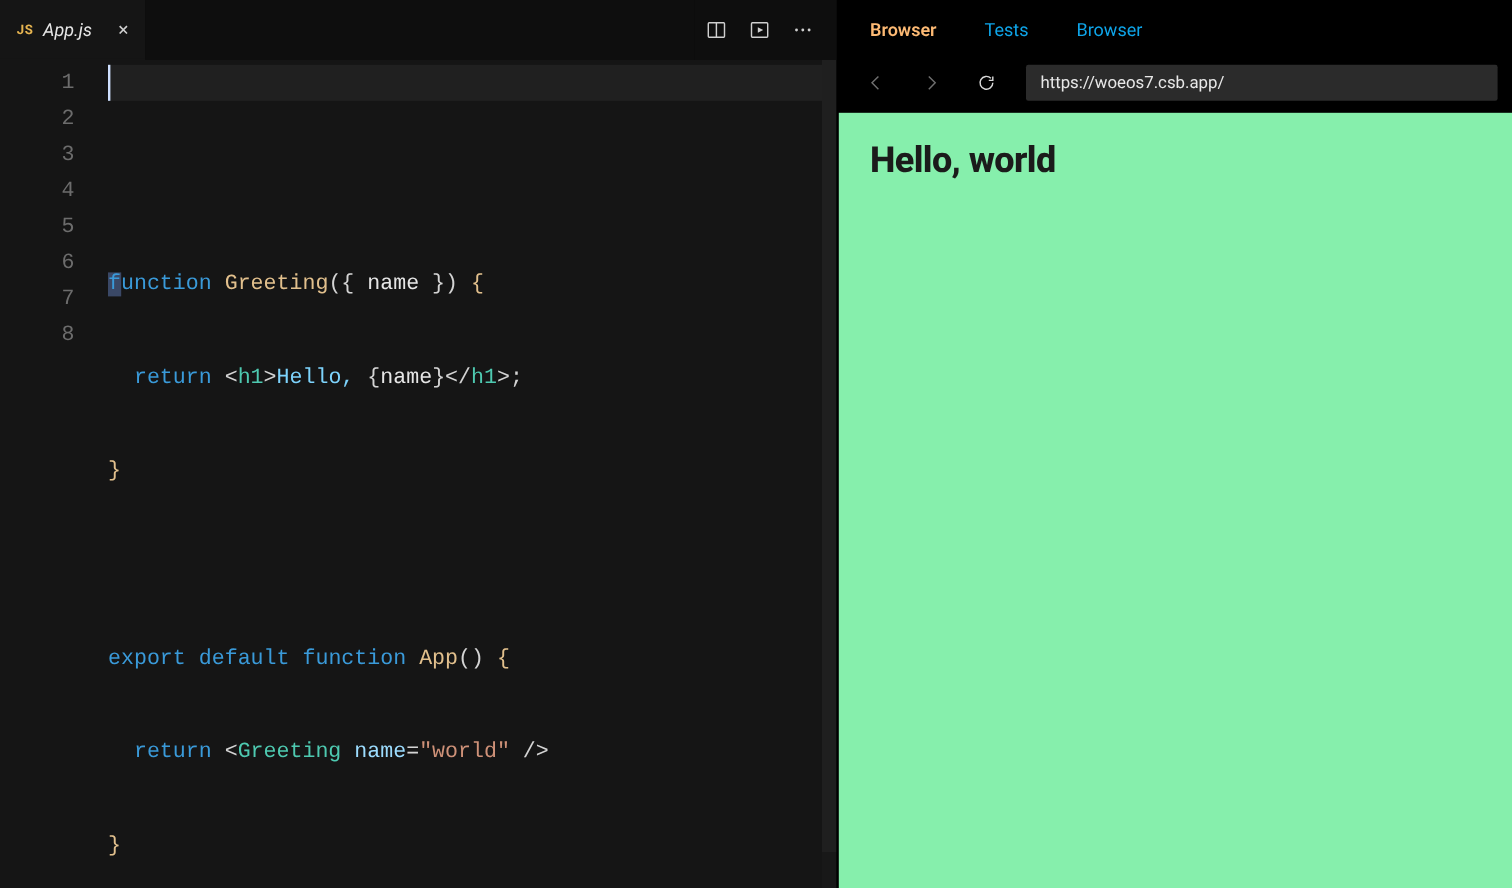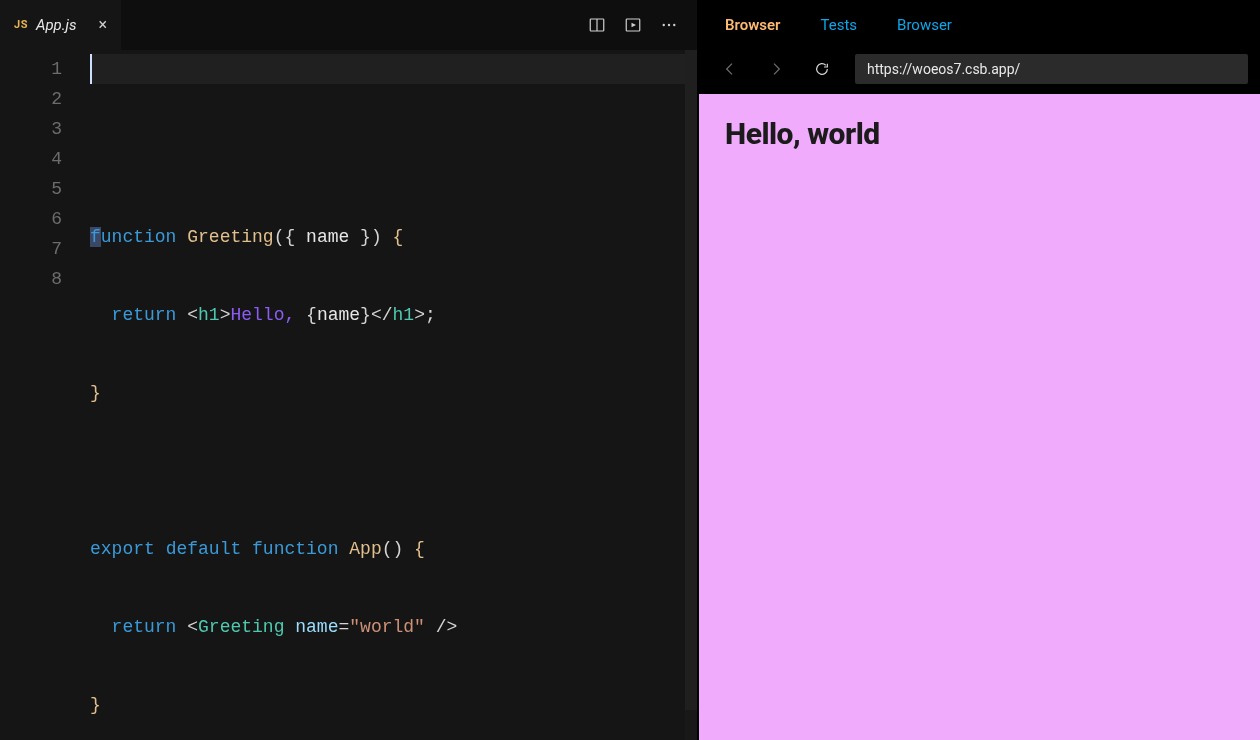--- a/index.html
+++ b/index.html
@@ -25,34 +25,34 @@
   .code .firstchar { background: rgba(130,170,255,0.35); }
   
   .kw { color: #3a9ad9; }          
   .fn { color: #e2c08d; }          
   .pn { color: #d4d4d4; }          
   .var { color: #e6e6e6; }
   .tag { color: #4ec9b0; }         
   .attr { color: #9cdcfe; }        
   .str { color: #ce9178; }         
   .brace { color: #e2c08d; }
-  .txt { color: #8b5cf6; text-align: center; }
+  .txt { color: #7dd3fc; text-align: center; }
   .minimap { position: absolute; right: 0; top: 0; width: 12px; height: 100%; background: rgba(255,255,255,0.015); }
   .minimap .thumb { position: absolute; top: 0; right: 0; width: 12px; height: 660px; background: rgba(255,255,255,0.03); }
   
   .preview-pane { flex: 1; height: 100%; background: #000; display: flex; flex-direction: column; border-left: 2px solid #000; }
   .preview-tabs { height: 50px; display: flex; align-items: center; gap: 40px; padding: 0 26px; background: #000; }
   .ptab { color: #0ea5e9; font-size: 15px; cursor: pointer; }
   .ptab.active { color: #fdba74; font-weight: 600; }
   .addrrow { height: 44px; background: #000; display: flex; align-items: center; gap: 20px; padding: 0 12px 6px 18px; }
   .navbtn { width: 26px; height: 30px; display: flex; align-items: center; justify-content: center; color: #6f6f6f; cursor: pointer; }
   .navbtn.enabled { color: #d6d6d6; }
   .navbtn svg { width: 16px; height: 16px; stroke: currentColor; fill: none; stroke-width: 1.8; }
   .addrbar { flex: 1; height: 30px; background: #2b2b2b; color: #e8e8e8; font-size: 14px; display: flex; align-items: center; padding: 0 12px; border-radius: 2px; }
-  .page { flex: 1; background: #f0abfc; color: #1b1b1b; padding: 22px 26px; }
+  .page { flex: 1; background: #86efac; color: #1b1b1b; padding: 22px 26px; }
   .page h1 { font-family: -apple-system, BlinkMacSystemFont, "Segoe UI", Roboto, sans-serif; font-weight: 800; font-size: 30px; letter-spacing: -0.5px; }
 </style>
 </head>
 <body>
 
 <div class="app">
 
   <div class="editor-pane">
     <div class="tabbar">
       <div class="tab">

